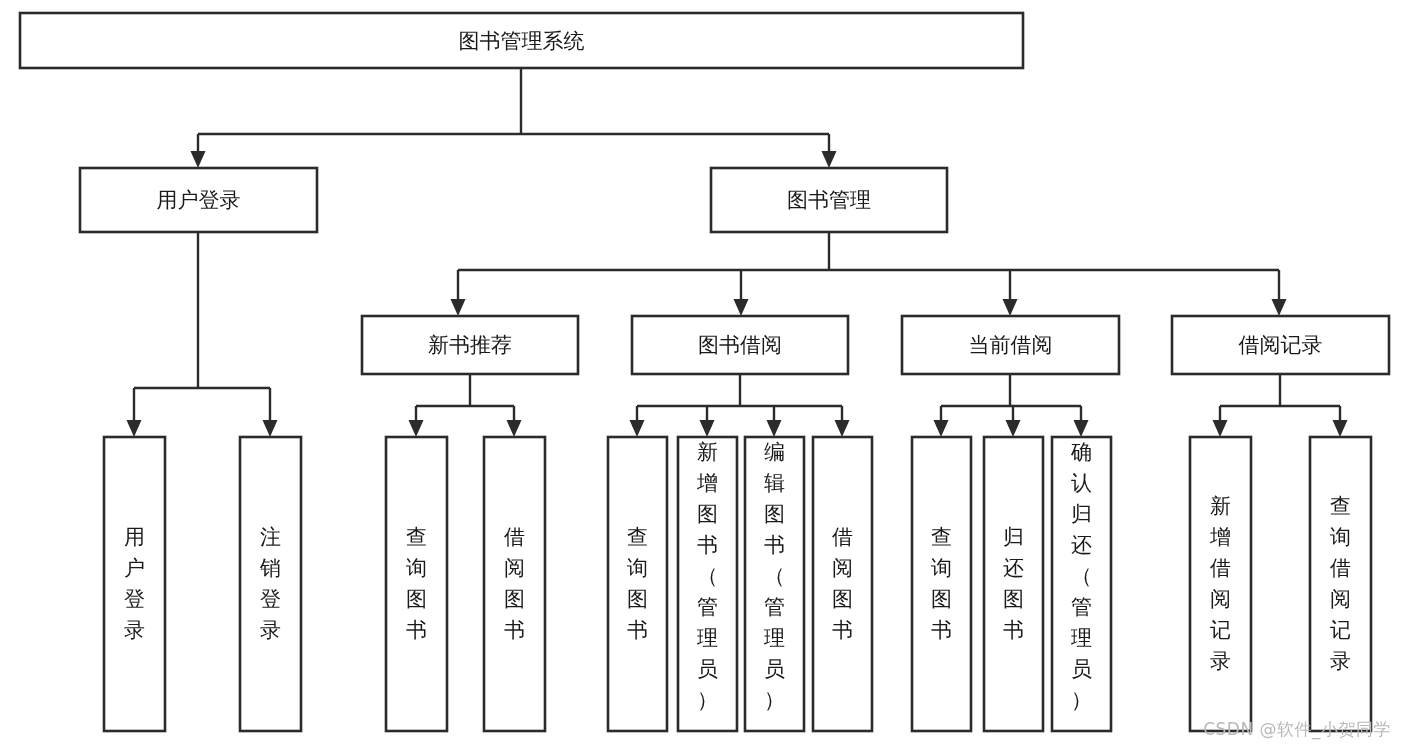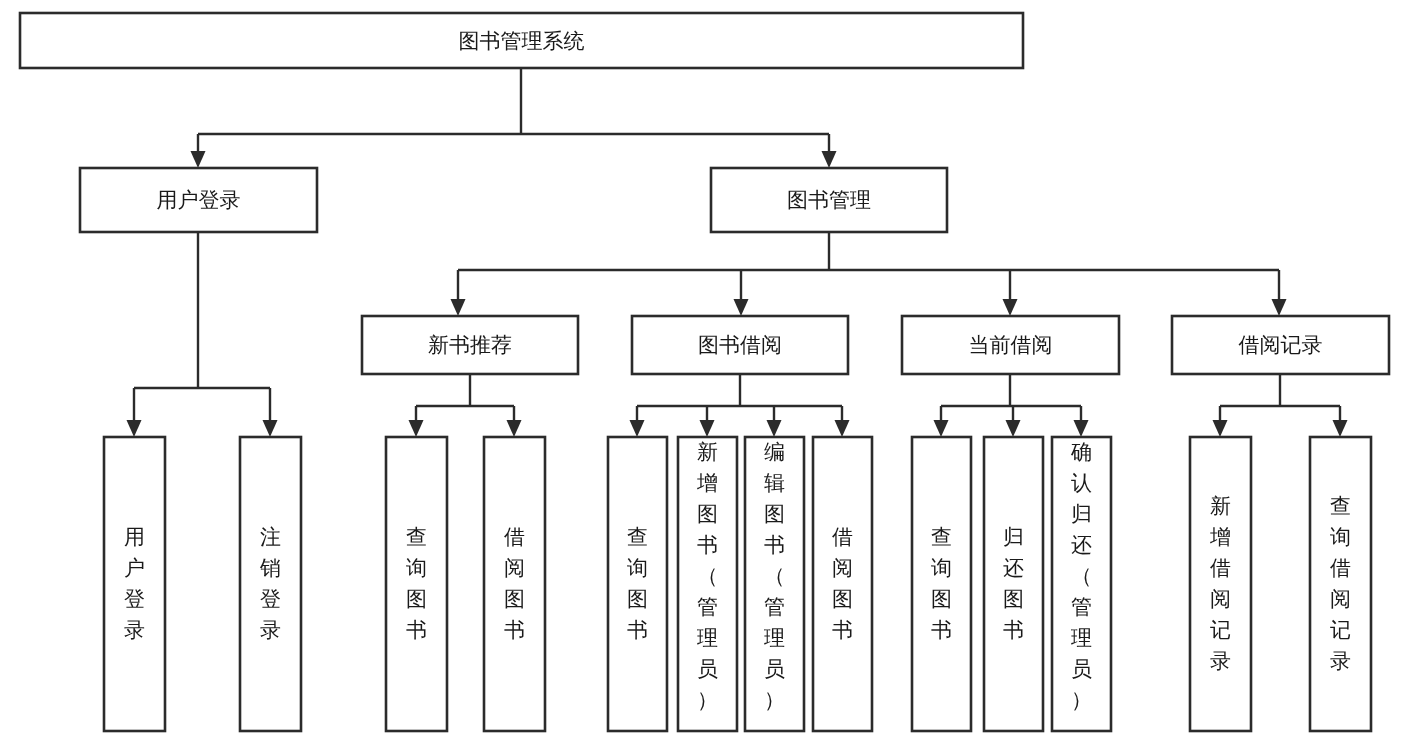--- a/index.html
+++ b/index.html
@@ -215,13 +215,14 @@
           <rect x="1190" y="437" width="61" height="294" class="node-box"></rect>
           <text x="1220.5" class="node-label-v"><tspan x="1220.5" y="513">新</tspan><tspan x="1220.5" y="544">增</tspan><tspan x="1220.5" y="575">借</tspan><tspan x="1220.5" y="606">阅</tspan><tspan x="1220.5" y="637">记</tspan><tspan x="1220.5" y="668">录</tspan></text>
         </g>
         <g>
           <rect x="1310" y="437" width="61" height="294" class="node-box"></rect>
           <text x="1340.5" class="node-label-v"><tspan x="1340.5" y="513">查</tspan><tspan x="1340.5" y="544">询</tspan><tspan x="1340.5" y="575">借</tspan><tspan x="1340.5" y="606">阅</tspan><tspan x="1340.5" y="637">记</tspan><tspan x="1340.5" y="668">录</tspan></text>
         </g>
       </g>
   </svg>
 
+  <div class="watermark">CSDN @软件_小贺同学</div>
 </div>
 
 </body></html>

